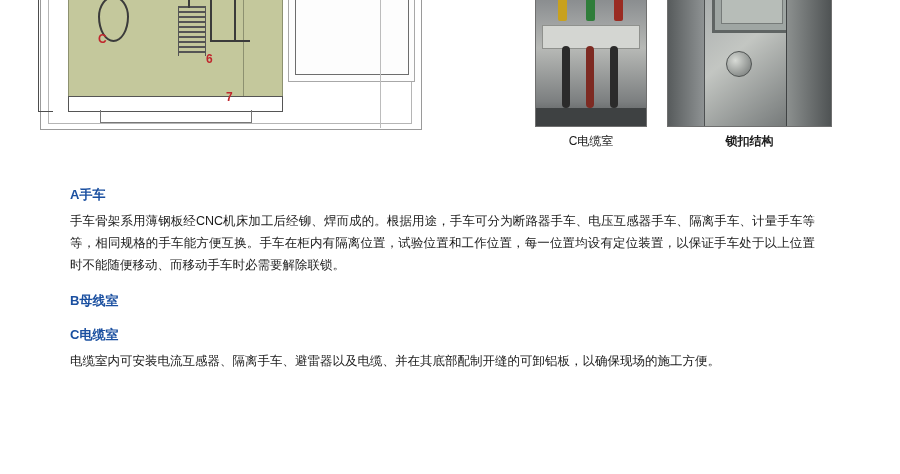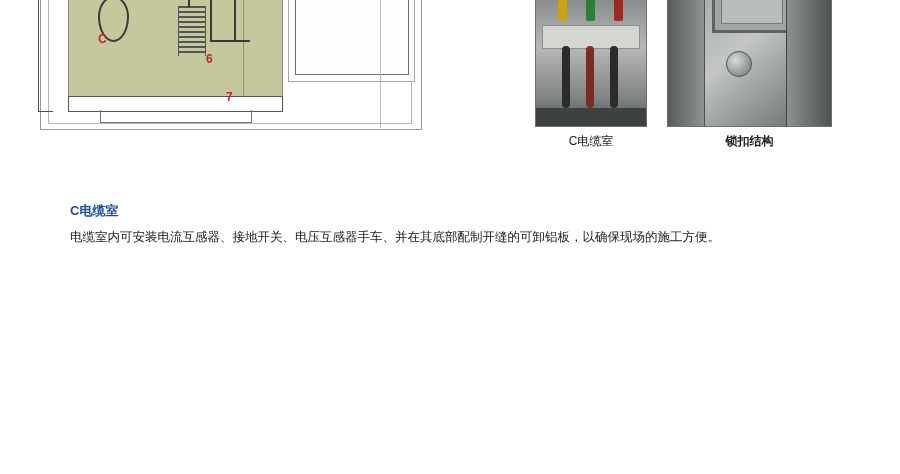--- a/index.html
+++ b/index.html
@@ -341,22 +341,27 @@
         
       </div>
     </div>
     <div class="photo-caption bold">锁扣结构</div>
   </div>
 
 </div>
 
 <div id="body-text">
 
-
   <div class="section">
+    <div class="sec-title">A手车</div>
+    <div class="sec-body">手车骨架系用薄钢板经CNC机床加工后经铆、焊而成的。根据用途，手车可分为断路器手车、电压互感器手车、隔离手车、计量手车等等，相同规格的手车能方便互换。手车在柜内有隔离位置，试验位置和工作位置，每一位置均设有定位装置，以保证手车处于以上位置时不能随便移动、而移动手车时必需要解除联锁。</div>
+  </div>
+
+  <div class="section">
+    <div class="sec-title">B母线室</div>
   </div>
 
   <div class="section">
     <div class="sec-title">C电缆室</div>
-    <div class="sec-body">电缆室内可安装电流互感器、接地开关、电压互感器手车、并在其底部配制开缝的可卸铝板，以确保现场的施工方便。</div>
+    <div class="sec-body">电缆室内可安装电流互感器、隔离手车、避雷器以及电缆、并在其底部配制开缝的可卸铝板，以确保现场的施工方便。</div>
   </div>
 
 </div>
 
 </body></html>

